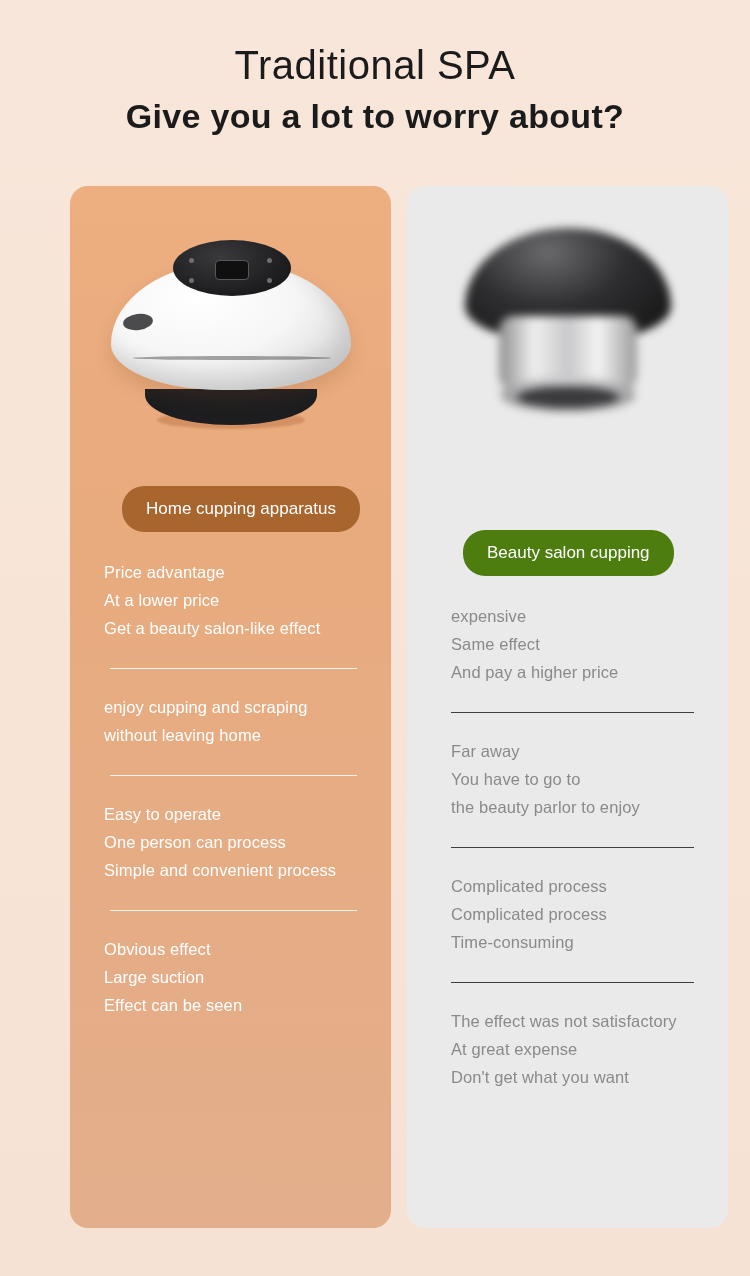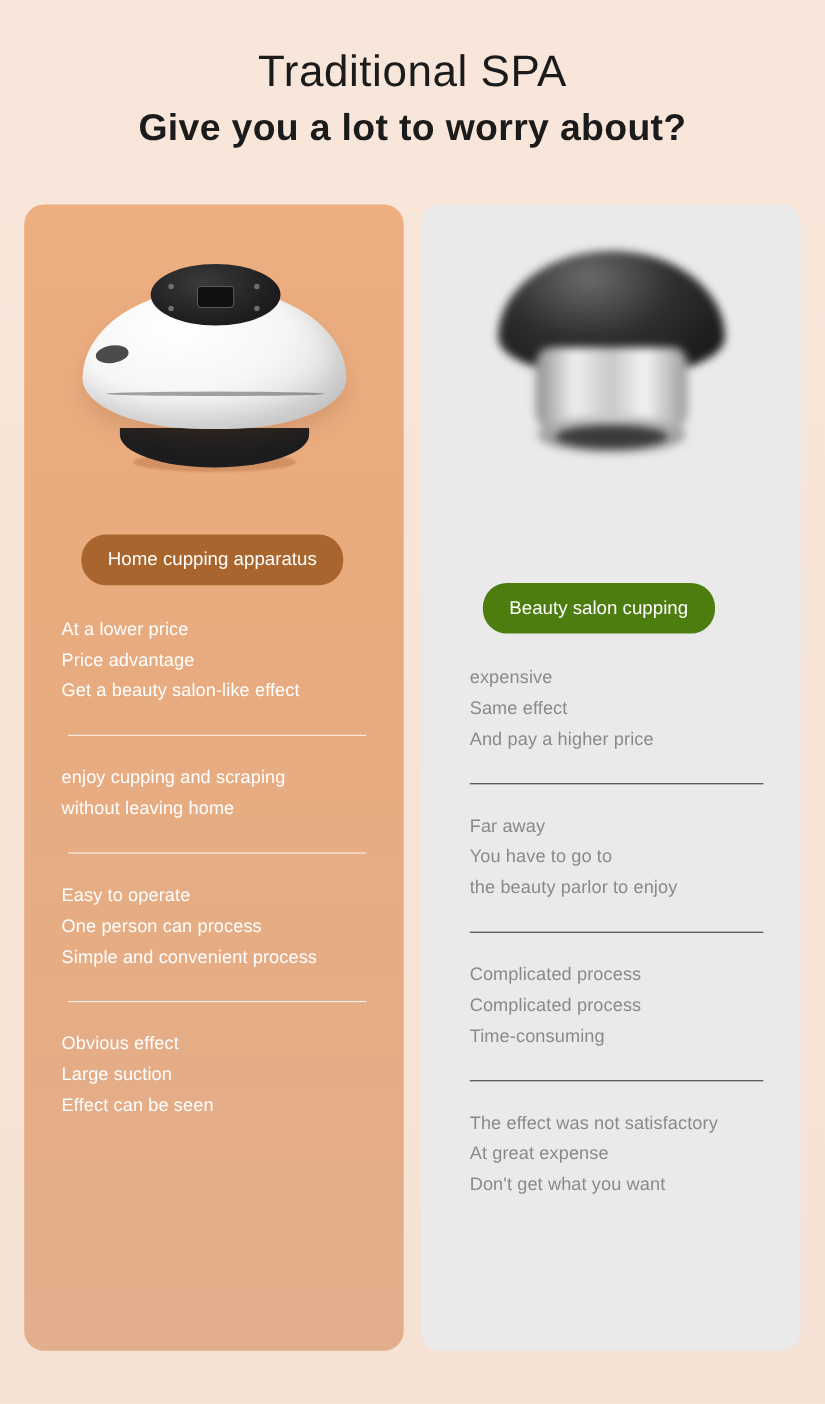--- a/index.html
+++ b/index.html
@@ -49,20 +49,21 @@
   }
   .col {
     width: 345px;
     border-radius: 18px;
     min-height: 1042px;
     position: relative;
     padding: 0 0 26px 0;
   }
   .col-left {
     background: linear-gradient(180deg, #edae80 0%, #e8ab7e 35%, #e3ae8c 100%);
+    margin-left: 48px;
   }
   .col-right {
     background: #eaeaea;
   }
 
   
   .product {
     height: 300px;
     position: relative;
   }
@@ -252,22 +253,22 @@
         </div>
       </div>
 
       <div class="pill-row">
         <span class="pill pill-l">Home cupping apparatus</span>
       </div>
 
       <div class="features">
 
         <div class="feature">
+          <p>Price advantage</p>
           <p>At a lower price</p>
-          <p>Price advantage</p>
           <p>Get a beauty salon-like effect</p>
         </div>
         <div class="divider"></div>
 
         <div class="feature">
           <p>enjoy cupping and scraping</p>
           <p>without leaving home</p>
         </div>
         <div class="divider"></div>
 

